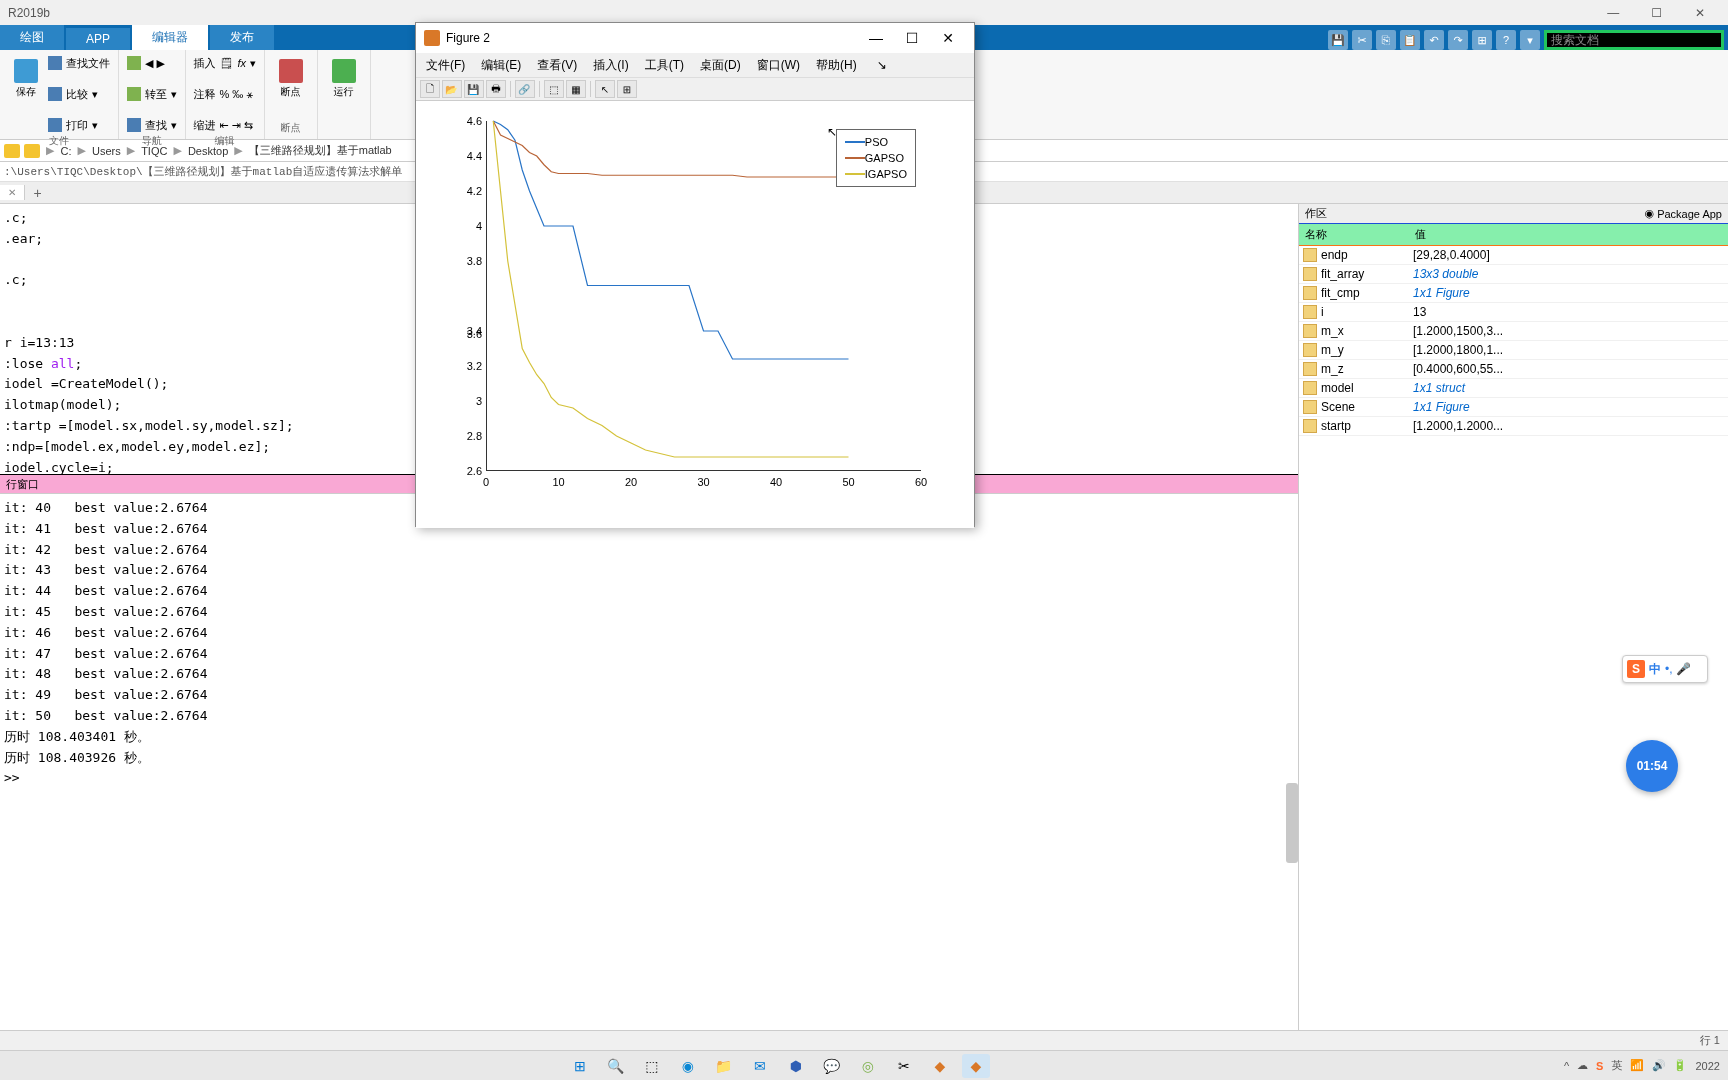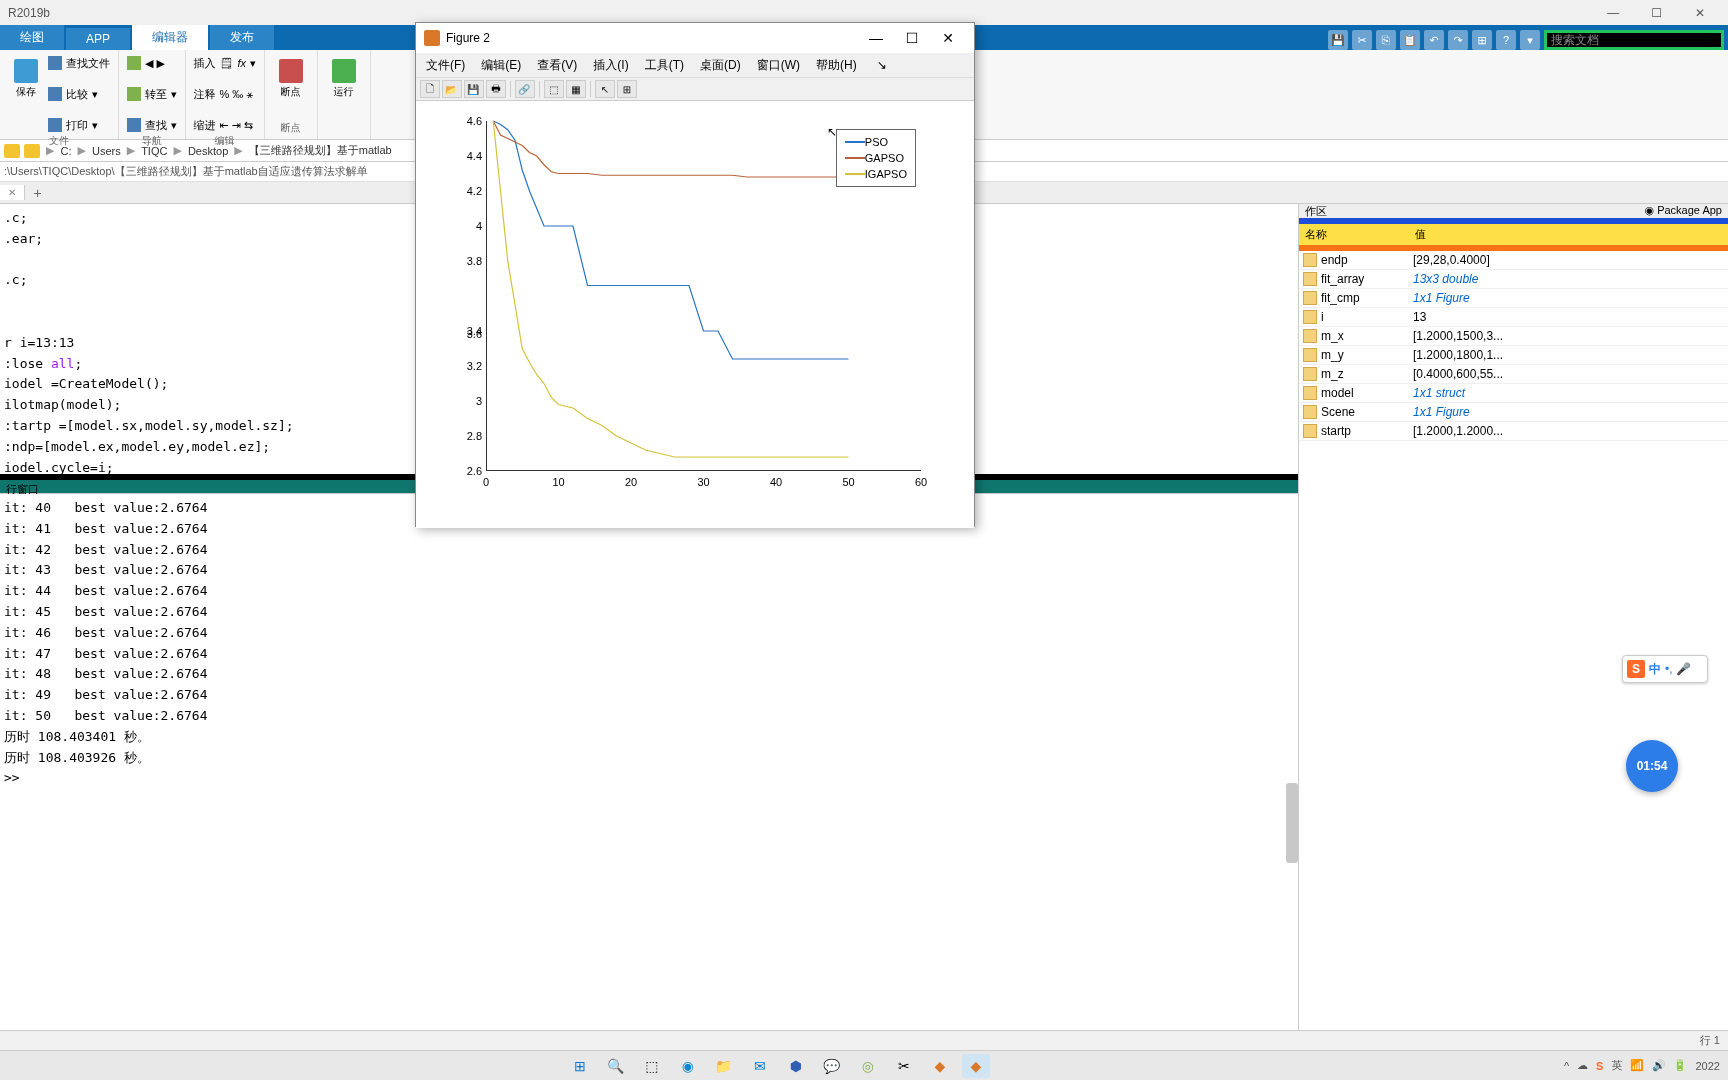--- a/index.html
+++ b/index.html
@@ -26,41 +26,41 @@
 .rib-col { display: flex; flex-direction: column; gap: 13px; }
 .rib-sm { display: flex; align-items: center; gap: 4px; font-size: 11px; height: 18px; }
 .rib-sm .ico { width: 14px; height: 14px; background: #4a7db3; }
 .rib-label { text-align: center; font-size: 10px; color: #666; margin-top: auto; }
 
 
 .breadcrumb { height: 22px; background: #fff; border-bottom: 1px solid #ccc; display: flex; align-items: center; padding: 0 4px; font-size: 11px; color: #333; }
 .breadcrumb .crumb { padding: 0 4px; }
 .breadcrumb .arrow { color: #999; padding: 0 2px; }
 .breadcrumb .ico { width: 16px; height: 14px; background: #f4c430; margin-right: 4px; border-radius: 2px; }
-.pathrow { height: 20px; background: #fff; font-size: 11px; padding: 2px 4px; color: #555; border-bottom: 1px solid #e0e0e0; }
+.pathrow { height: 20px; background: #fff; font-size: 11px; padding: 2px 4px; color: #555; border-bottom: 1px solid #e0e0e0; font-family: Liberation Mono, monospace; }
 
 
 .editor-tabs { height: 22px; background: #eee; display: flex; align-items: center; border-bottom: 1px solid #ccc; }
 .editor-tabs .etab { padding: 2px 8px; background: #fff; border-right: 1px solid #ccc; display: flex; align-items: center; gap: 4px; }
 .editor-tabs .close { color: #888; font-size: 10px; }
 .editor-tabs .plus { padding: 2px 8px; font-size: 14px; color: #666; }
 
 .main-split { display: flex; height: calc(100% - 25px - 25px - 90px - 22px - 20px - 30px); }
 .left-col { flex: 1; display: flex; flex-direction: column; background: #fff; }
 .code-area { height: 270px; background: #fff; font-family: Consolas, monospace; font-size: 13px; padding: 4px; white-space: pre; line-height: 1.6; overflow: hidden; color: #000; }
 .str { color: #a020f0; }
-.cmdwin-hdr { height: 20px; background: #0f766e; border-top: 6px solid #000000; border-bottom: 1px solid #ccc; padding: 2px 6px; font-size: 11px; }
+.cmdwin-hdr { height: 20px; background: #f9a8d4; border-top: 1px solid #000000; border-bottom: 1px solid #ccc; padding: 2px 6px; font-size: 11px; }
 .cmdwin { flex: 1; font-family: Consolas, monospace; font-size: 13px; padding: 4px; white-space: pre; background: #fff; line-height: 1.6; overflow: hidden; position: relative; }
 .cmdwin .scroll-ind { position: absolute; right: 0; top: 50%; width: 12px; height: 80px; background: #c8c8c8; border-radius: 3px; }
 
 .right-col { width: 430px; background: #fff; border-left: 1px solid #ccc; display: flex; flex-direction: column; }
-.right-hdr { height: 20px; background: #eee; border-bottom: 6px solid #1d4ed8; display: flex; padding: 0 6px; font-size: 11px; }
+.right-hdr { height: 20px; background: #eee; border-bottom: 1px solid #1d4ed8; display: flex; align-items: center; padding: 0 6px; font-size: 11px; }
 .right-hdr .spacer { flex: 1; }
 .ws-table { flex: 1; }
-.ws-head { display: flex; background: #fde047; border-bottom: 6px solid #f97316; font-size: 11px; justify-content: flex-end; }
+.ws-head { display: flex; background: #86efac; border-bottom: 1px solid #f97316; font-size: 11px; justify-content: flex-end; }
 .ws-head div { padding: 3px 6px; }
 .ws-head .c1 { width: 110px; }
 .ws-head .c2 { flex: 1; }
 .ws-row { display: flex; font-size: 12px; border-bottom: 1px solid #f0f0f0; }
 .ws-row .c1 { width: 110px; padding: 2px 4px; display: flex; align-items: center; gap: 4px; }
 .ws-row .c1 .vico { width: 14px; height: 14px; background: #f2d27a; border: 1px solid #d4a84a; }
 .ws-row .c2 { flex: 1; padding: 2px 4px; }
 .ws-row .c2.obj { color: #0066cc; font-style: italic; }
 
 

